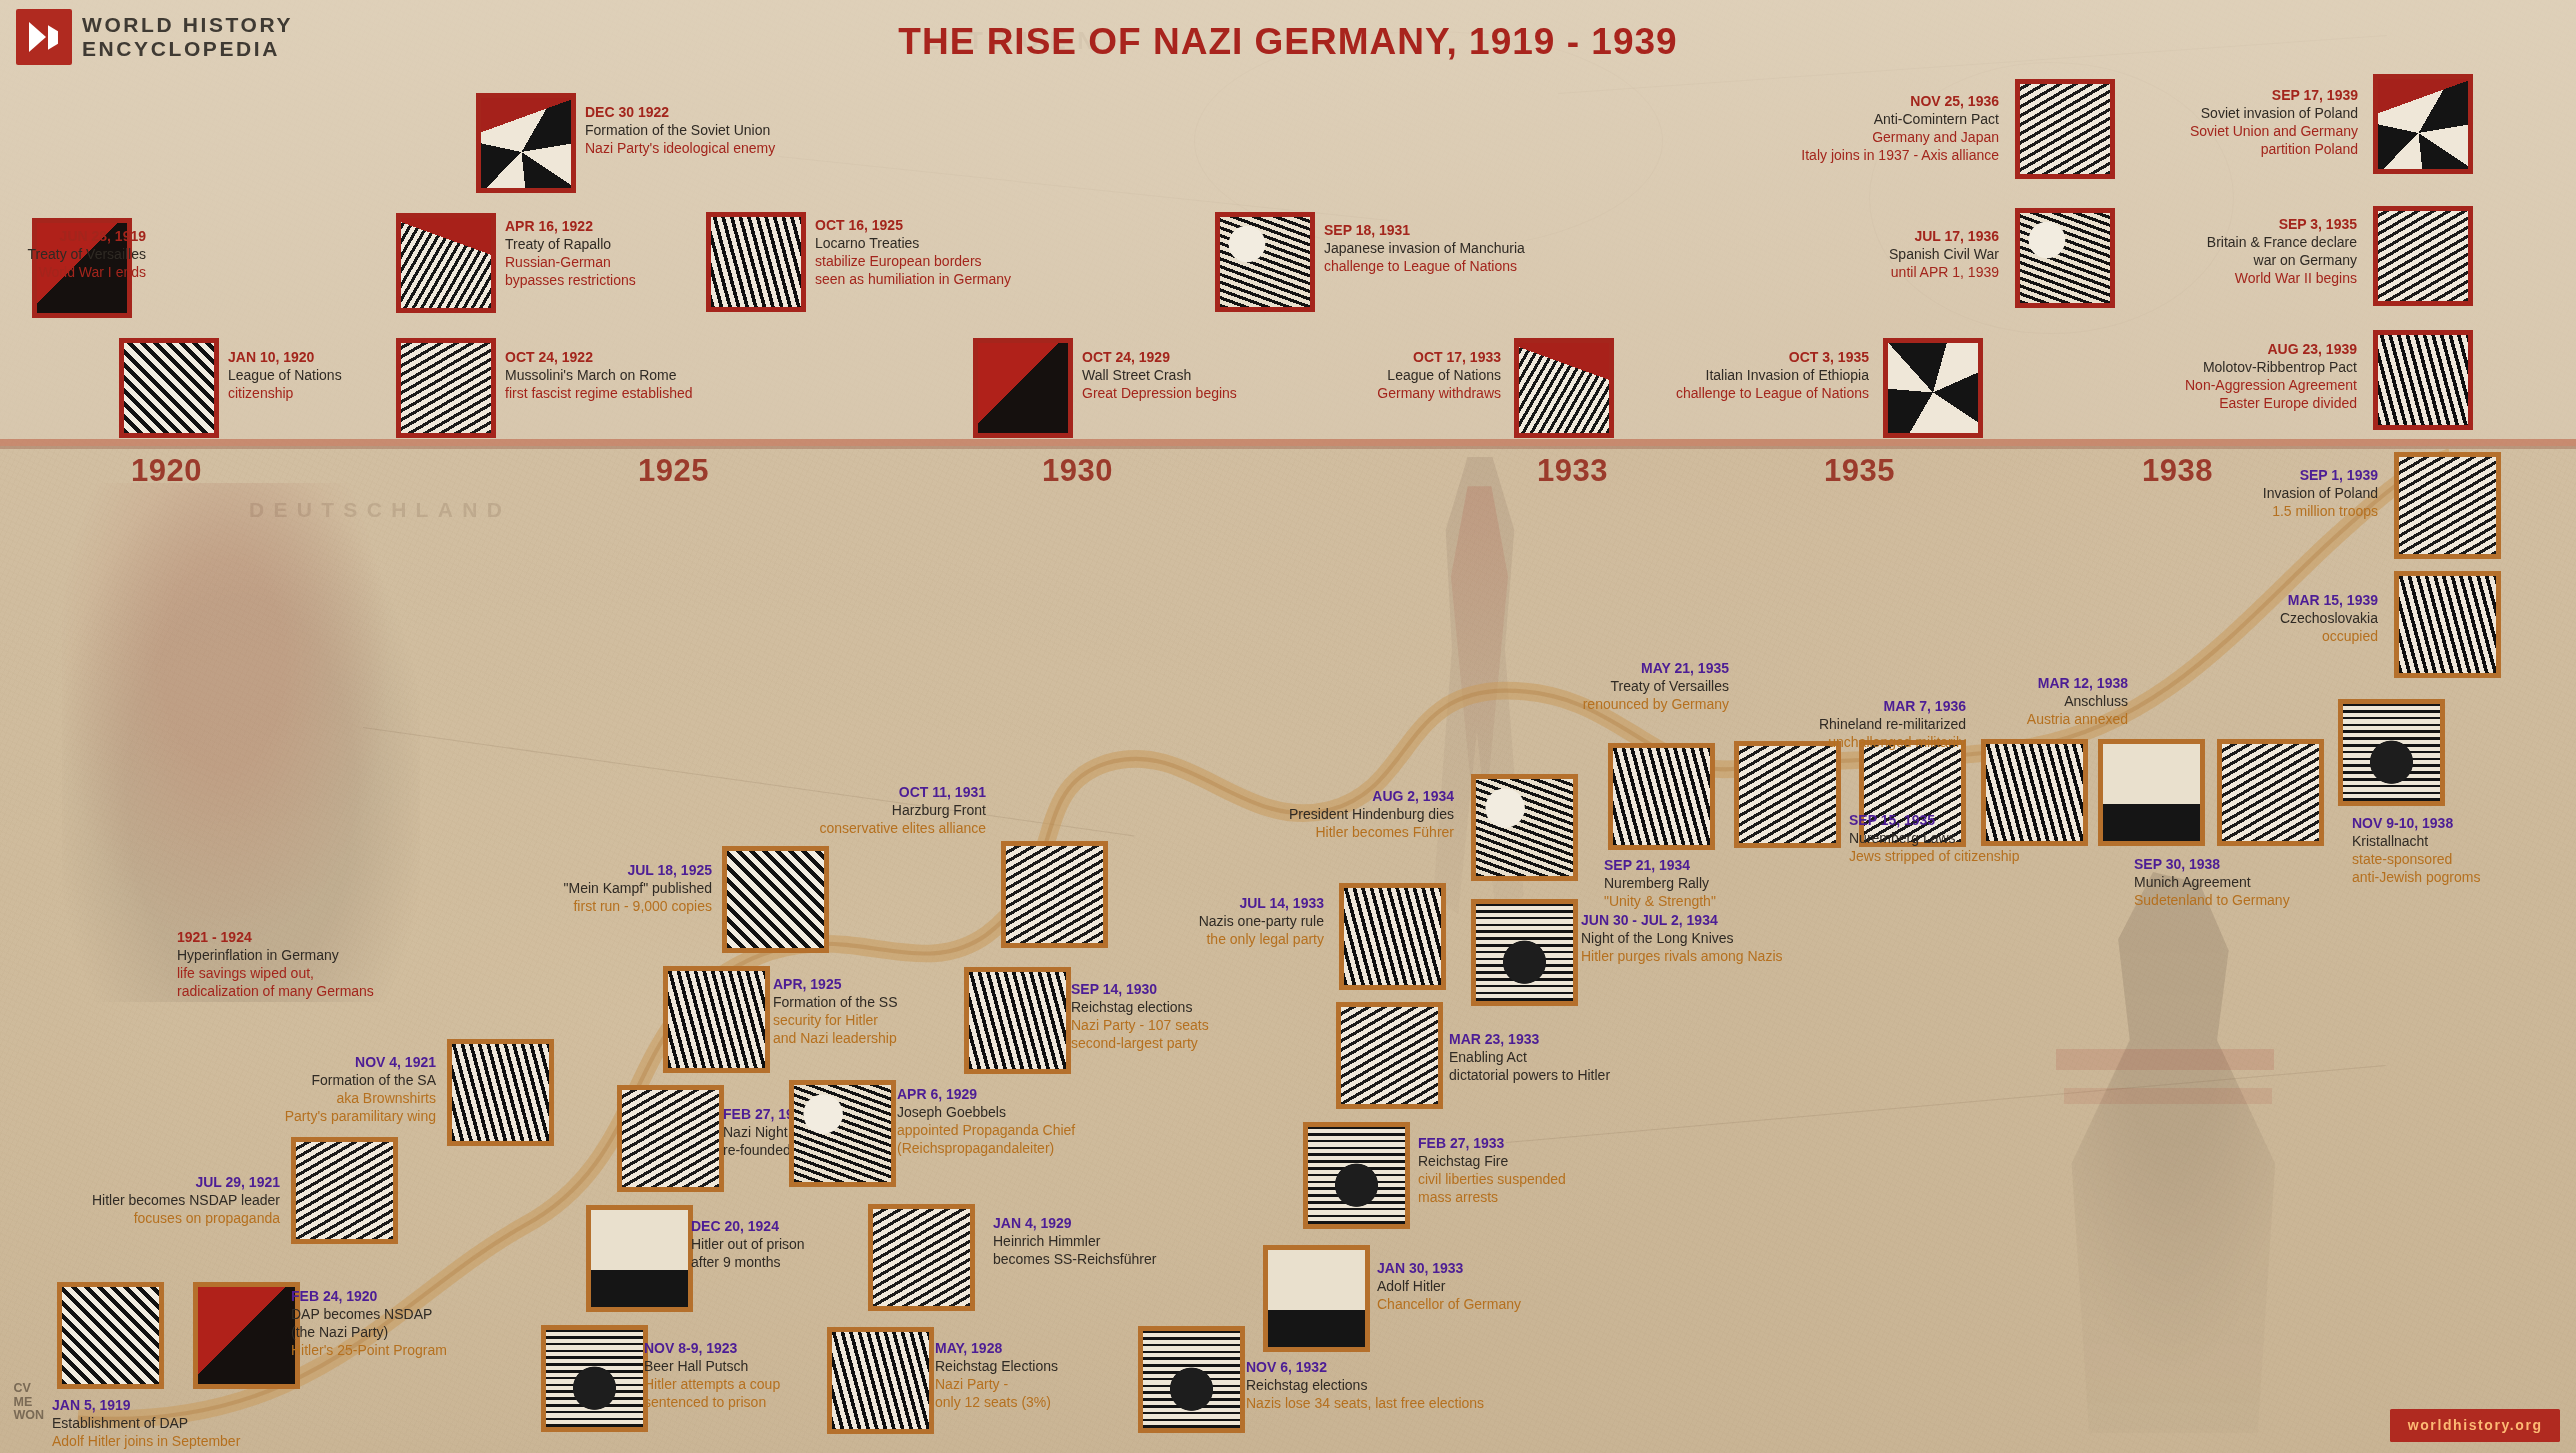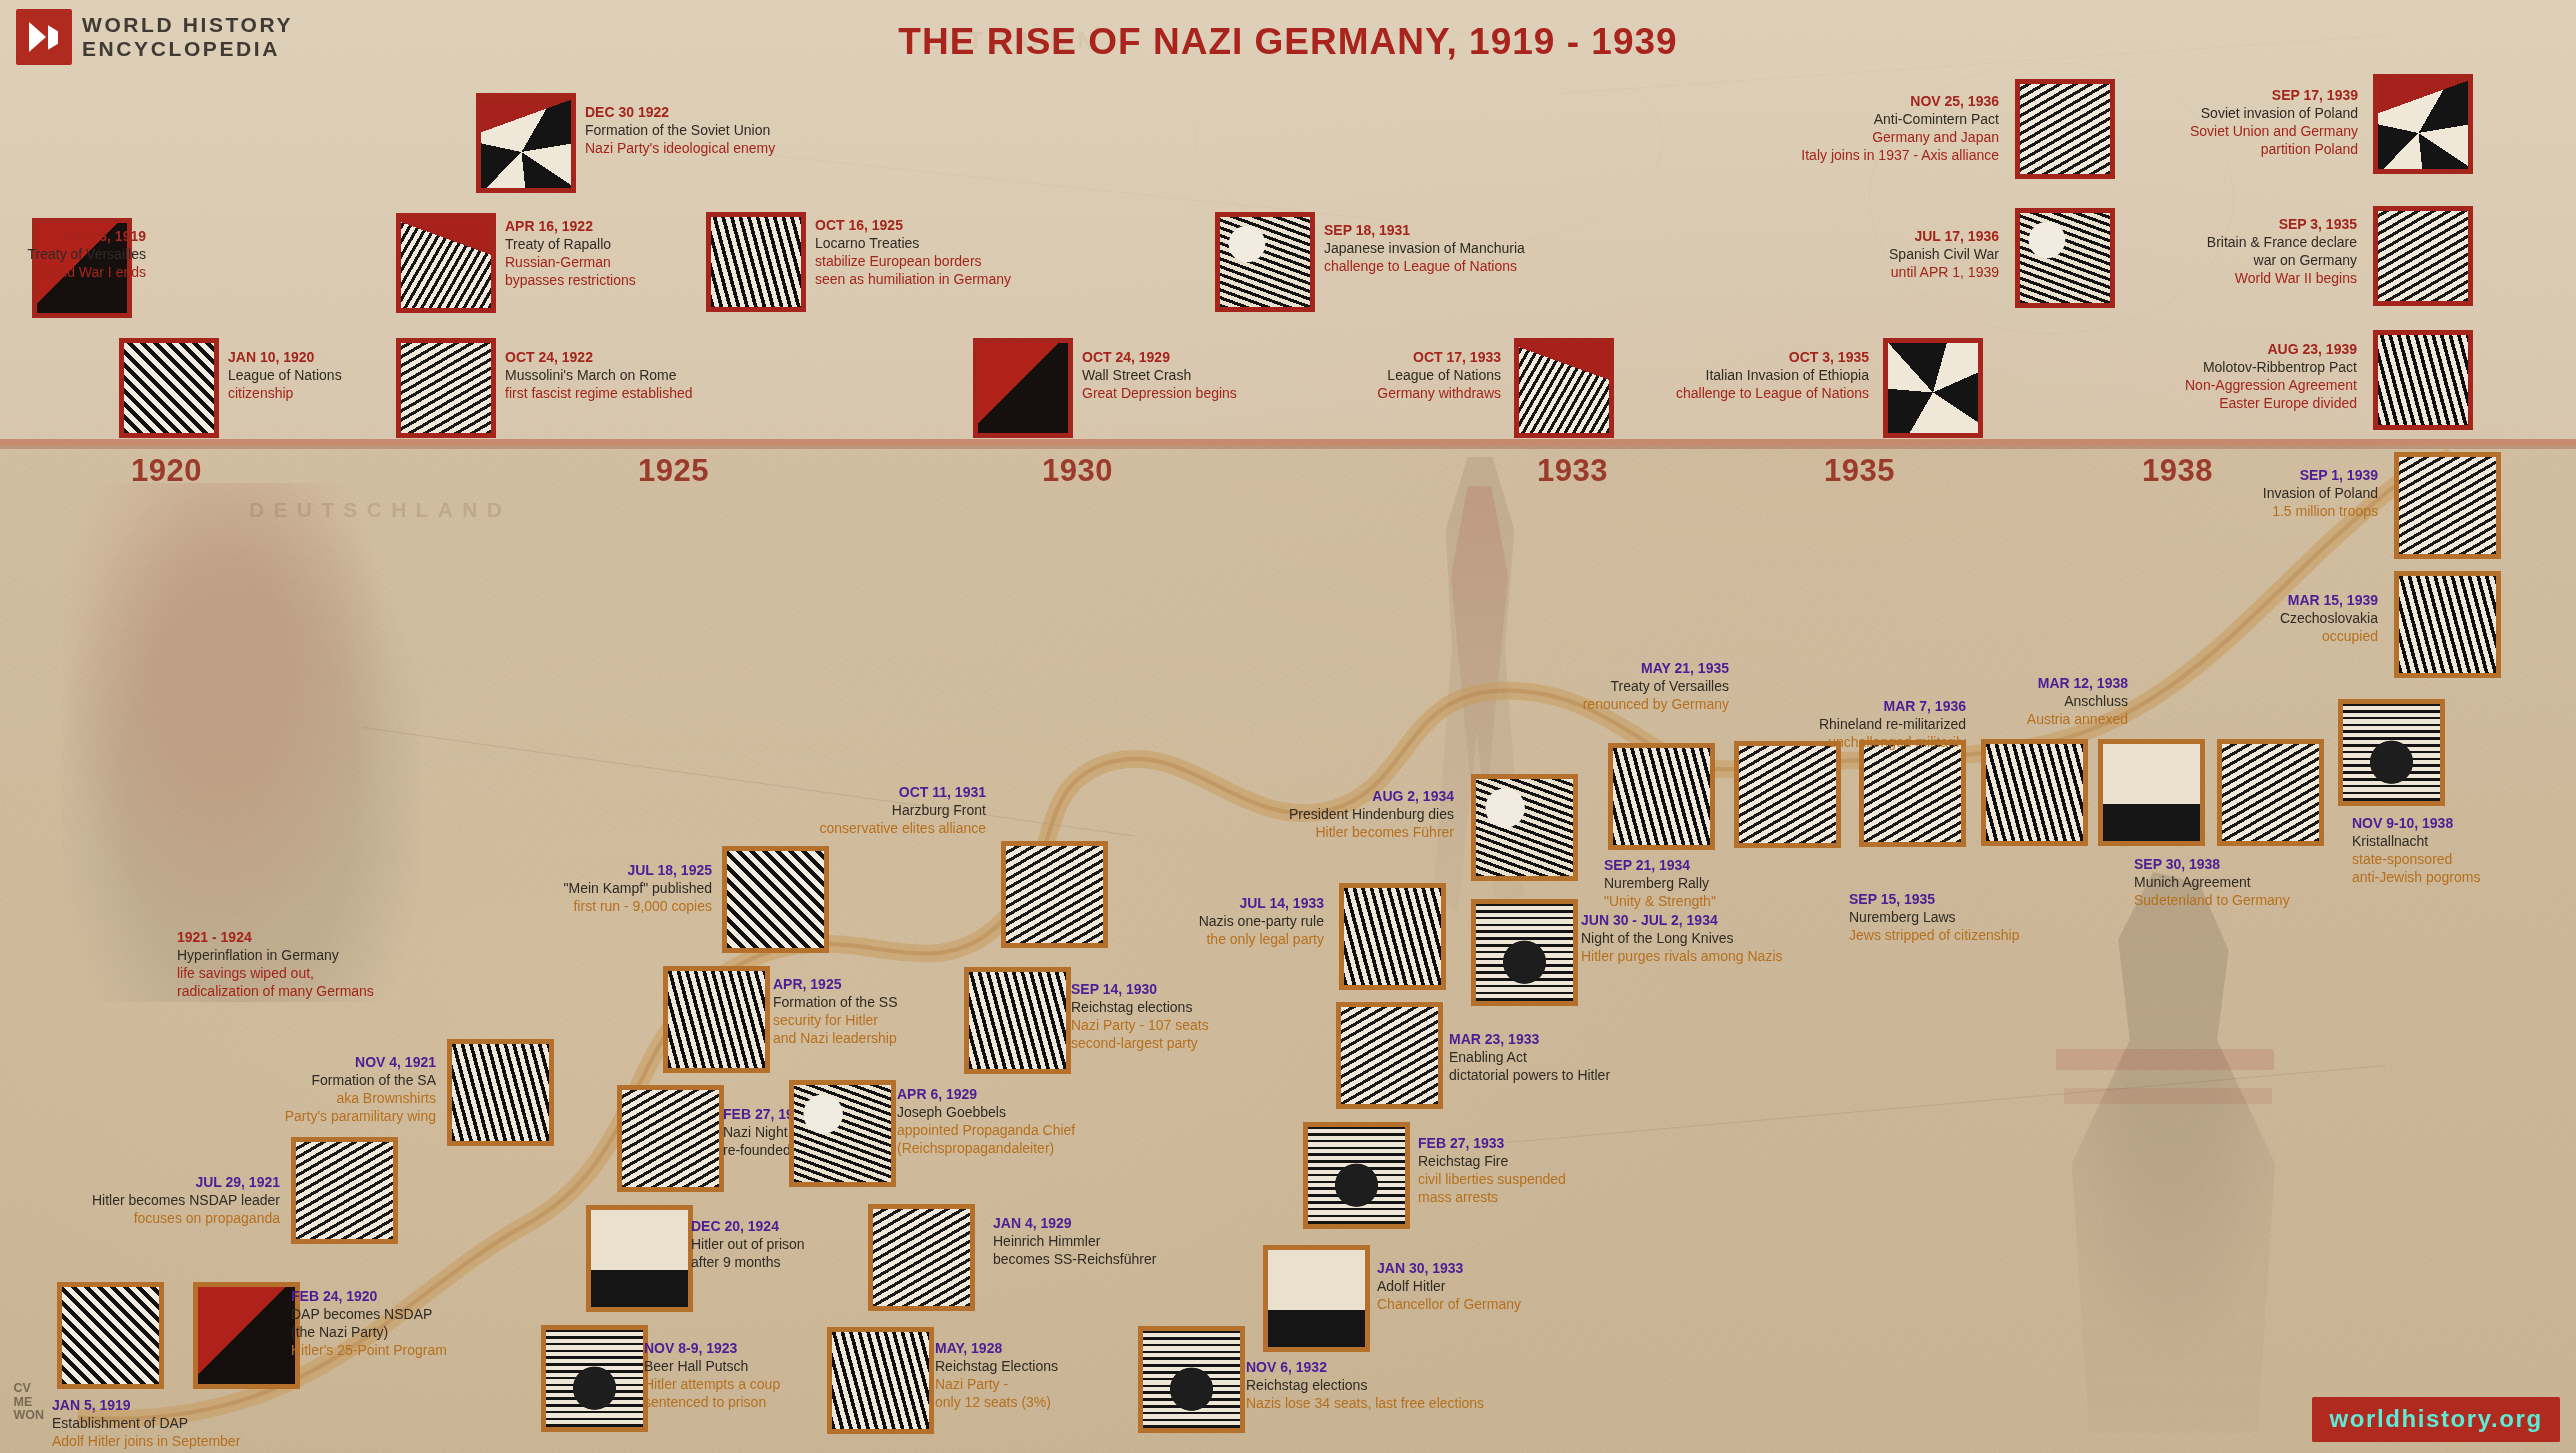--- a/index.html
+++ b/index.html
@@ -113,22 +113,22 @@
      background:linear-gradient(180deg,rgba(170,45,35,.5),rgba(100,80,65,.2));
      clip-path:polygon(40% 6%,60% 6%,74% 34%,58% 96%,42% 96%,26% 34%);}
   #ghost-right{left:2025px;top:872px;width:291px;height:561px;
      background:radial-gradient(ellipse at 50% 22%,rgba(95,78,64,.45) 0 26%,rgba(0,0,0,0) 62%),
      linear-gradient(180deg,rgba(110,90,72,.36),rgba(110,90,72,.10));
      clip-path:polygon(44% 0,60% 2%,70% 14%,66% 30%,86% 52%,80% 100%,22% 100%,16% 52%,36% 30%,32% 12%);}
   #ghost-right-stripe{left:2056px;top:1049px;width:218px;height:21px;background:rgba(170,45,35,.45);}
   #ghost-right-stripe2{left:2064px;top:1088px;width:208px;height:15.6px;background:rgba(170,45,35,.35);}
 
   
-  #footer{position:absolute;right:15.6px;bottom:12.5px;background:#b02a20;color:#5eead4;
-     padding:8.3px 17.7px;font-size:24px;font-weight:700;letter-spacing:1.6px;border-radius:1.6px;}
+  #footer{position:absolute;right:15.6px;bottom:12.5px;background:#b02a20;color:#fdba74;
+     padding:8.3px 17.7px;font-size:14px;font-weight:700;letter-spacing:1.6px;border-radius:1.6px;}
   #credit{position:absolute;left:13.5px;bottom:31px;font-size:12.5px;color:#7a6a55;line-height:1.1;font-weight:700;}
 </style>
 </head>
 <body>
 
 <div id="bg"></div>
 
 <div class="mapblob" style="left:1194px;top:31px;width:467px;height:218px;"></div>
 <div class="mapblob" style="left:1869px;top:62px;width:363px;height:270px;"></div>
 <div class="mapline" style="left:779px;top:156px;width:623px;transform:rotate(6deg);"></div>
@@ -541,21 +541,21 @@
   </div>
 <div class="evt ta-r" style="left:1495px;top:660px;width:234px;">
   <div class="date brown">MAY 21, 1935</div>
   <div class="l">Treaty of Versailles</div>
   <div class="o">renounced by Germany</div>
 </div>
 
 <div class="tile frame-brown" style="left:1859px;top:740px;width:107px;height:107px;">
     <div class="art w2"></div>
   </div>
-<div class="evt" style="left:1849px;top:891px;width:249px;">
+<div class="evt" style="left:1849px;top:812px;width:249px;">
   <div class="date brown">SEP 15, 1935</div>
   <div class="l">Nuremberg Laws</div>
   <div class="o">Jews stripped of citizenship</div>
 </div>
 
 <div class="tile frame-brown" style="left:1981px;top:739px;width:107px;height:107px;">
     <div class="art w5"></div>
   </div>
 <div class="evt ta-r" style="left:1686px;top:658px;width:280px;margin-top:40px;">
   <div class="date brown">MAR 7, 1936</div>

